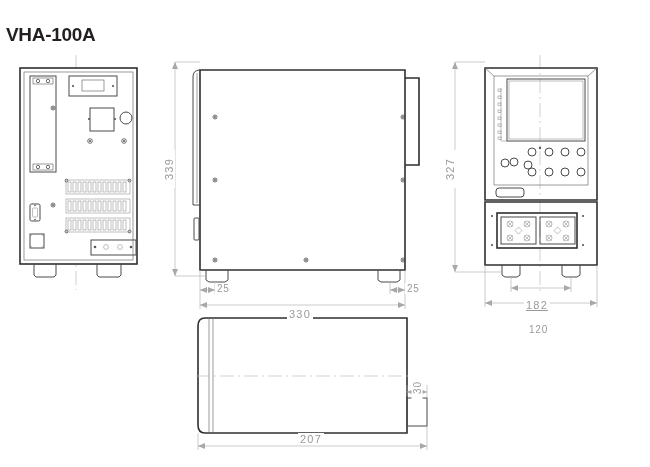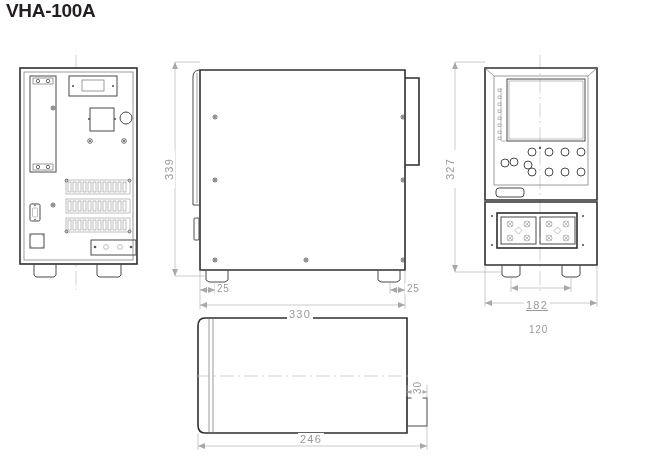--- a/index.html
+++ b/index.html
@@ -4,21 +4,21 @@
 <style>
   html,body{margin:0;padding:0;background:#ffffff;}
   body{
     width:650px;height:467px;position:relative;overflow:hidden;
     font-family:"Liberation Sans", sans-serif;
     -webkit-font-smoothing:antialiased;
   }
   #sheet{position:absolute;inset:0;width:650px;height:467px;}
 
   #title{
-    position:absolute;left:6px;top:0;
+    position:absolute;left:6px;top:24px;
     font-family:"Liberation Sans", sans-serif;
     font-weight:bold;font-size:19px;letter-spacing:-0.3px;
     color:#231f20;white-space:nowrap;
   }
 
   .dim-label{
     position:absolute;
     font-family:"Liberation Sans", sans-serif;
     font-size:11px;color:#9a9a9a;
     letter-spacing:1.2px;white-space:nowrap;
@@ -372,13 +372,13 @@
 <div class="dim-label small" style="left:405px;top:283px;">25</div>
 
 <div class="dim-label" style="left:287px;top:308px;">330</div>
 
 <div class="dim-label small" style="left:527px;top:280px;margin-top:44px;">120</div>
 
 <div class="dim-label" style="left:524px;top:299px;text-decoration:underline;">182</div>
 
 <div class="dim-label vert small" style="left:402px;top:382px;width:26px;text-align:center;">30</div>
 
-<div class="dim-label" style="left:298px;top:433px;">246</div>
+<div class="dim-label" style="left:298px;top:433px;">207</div>
 
 </body></html>

